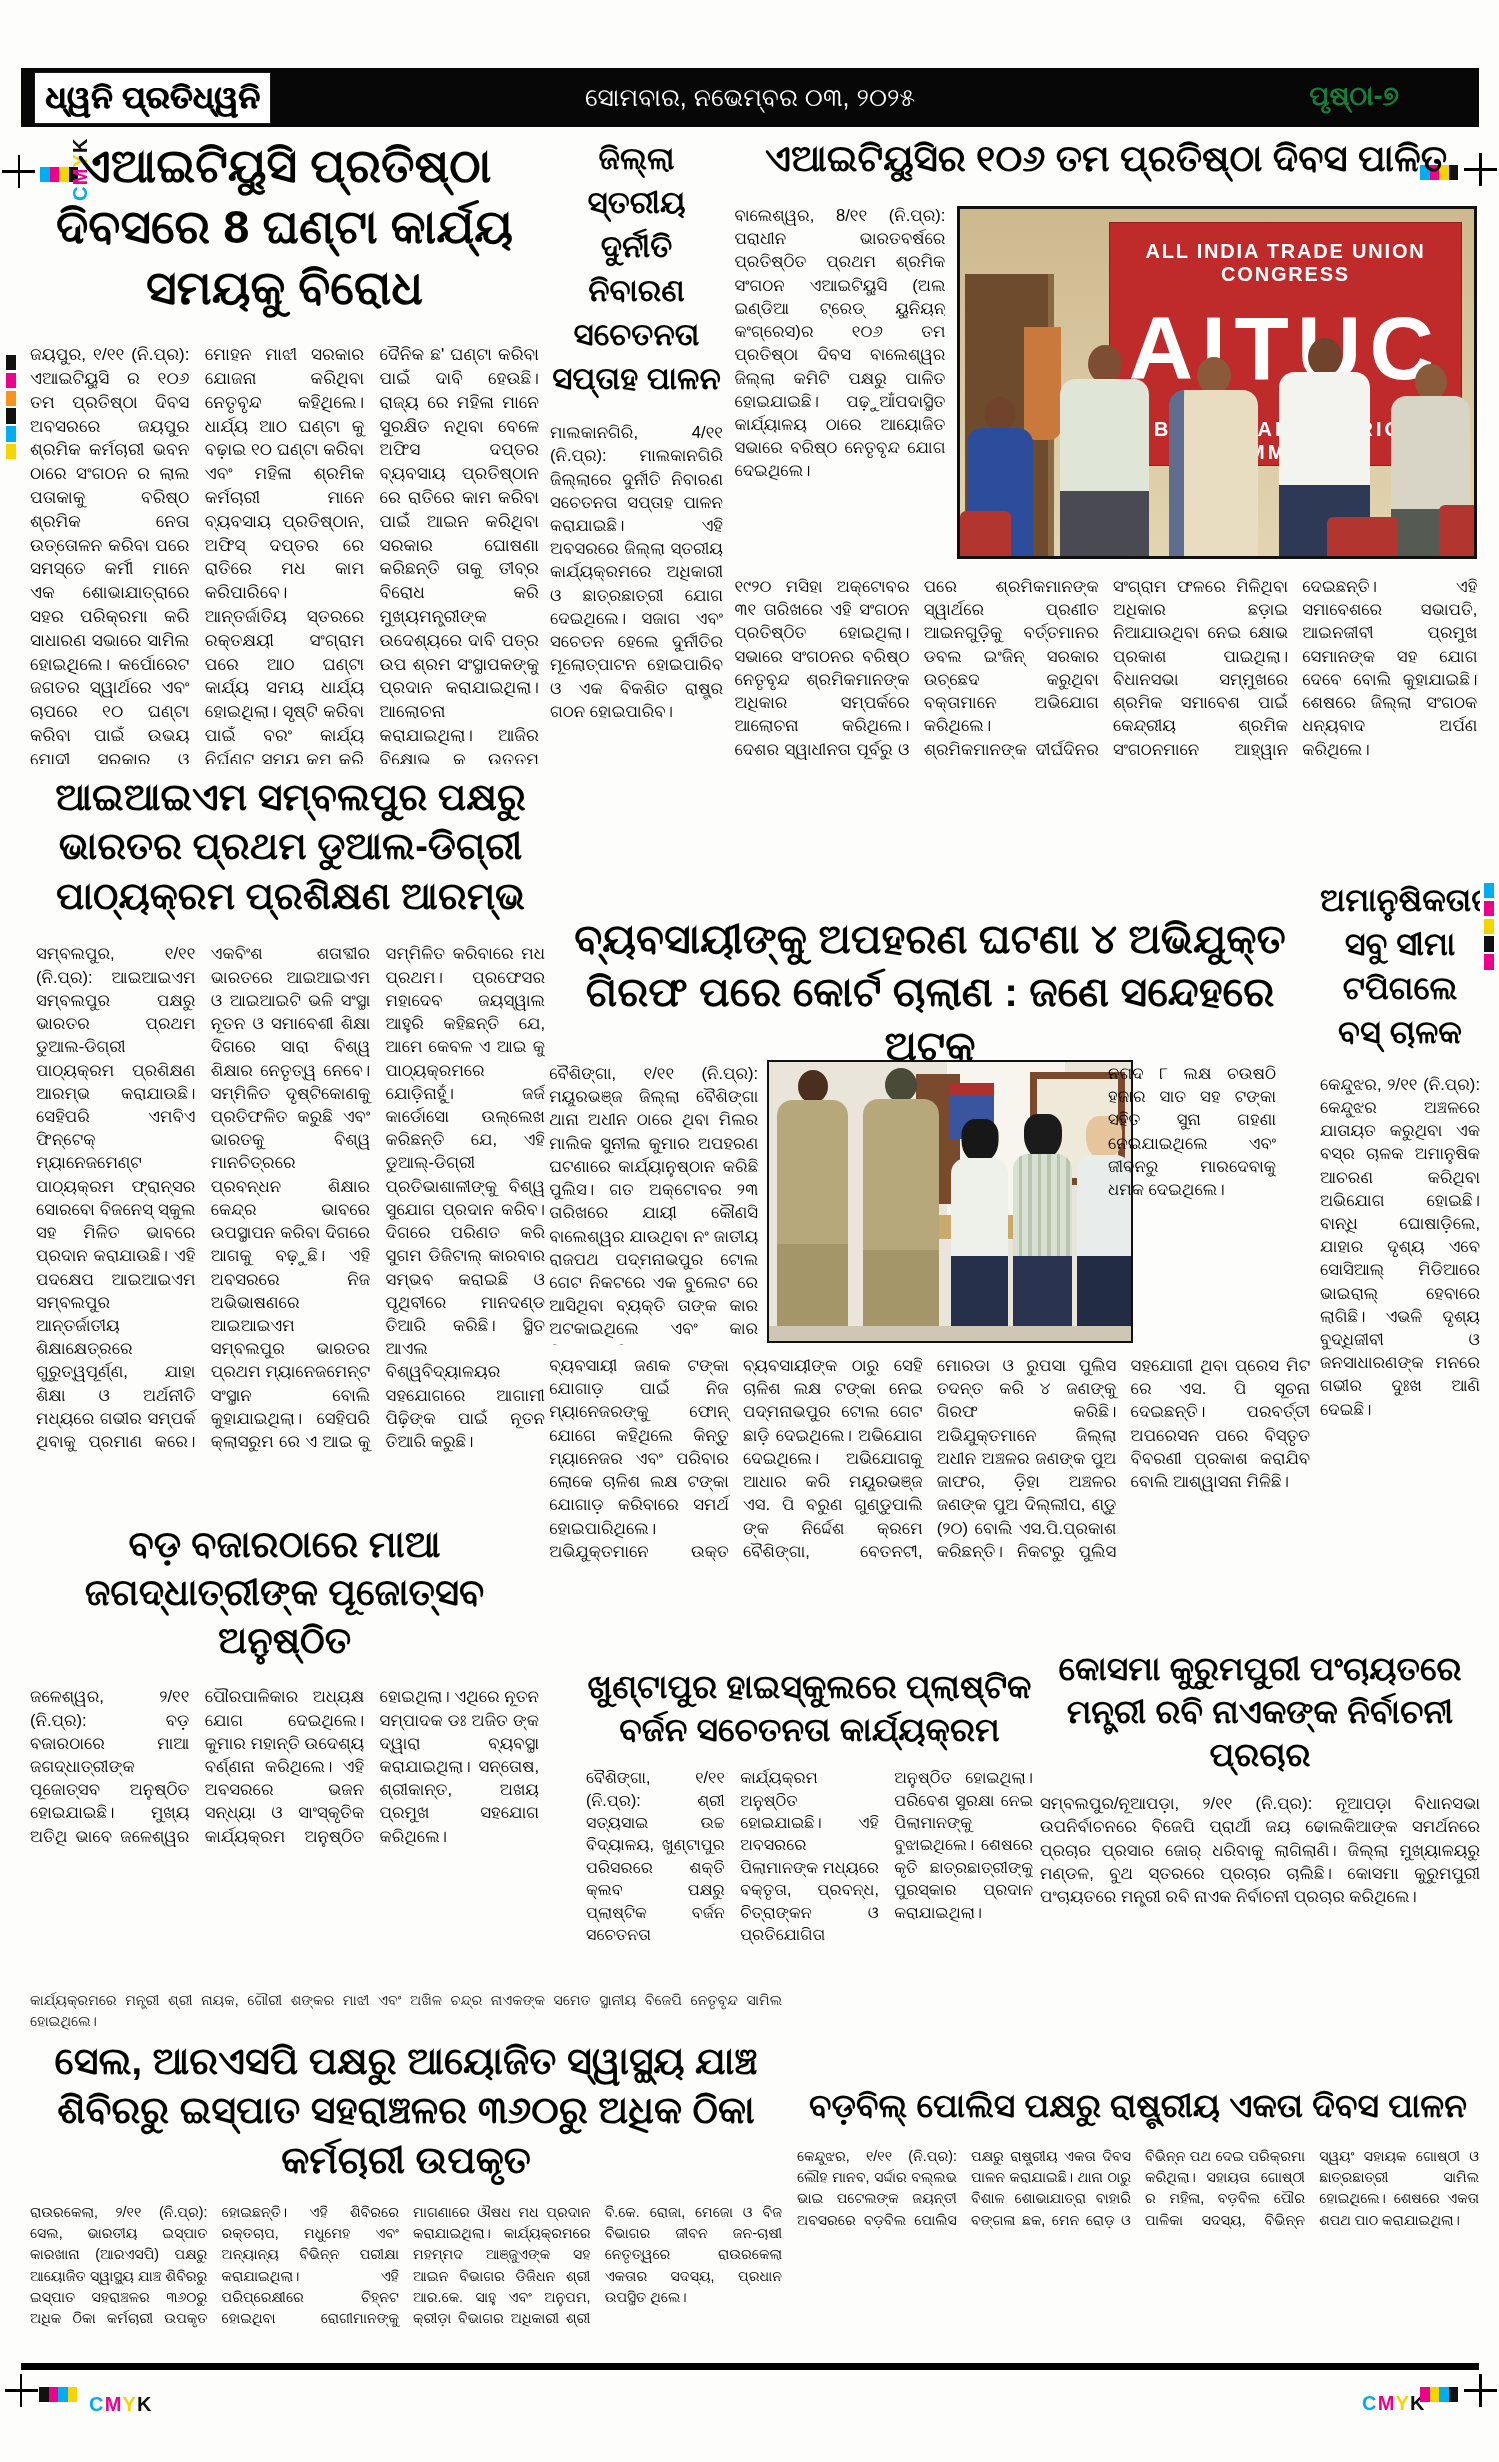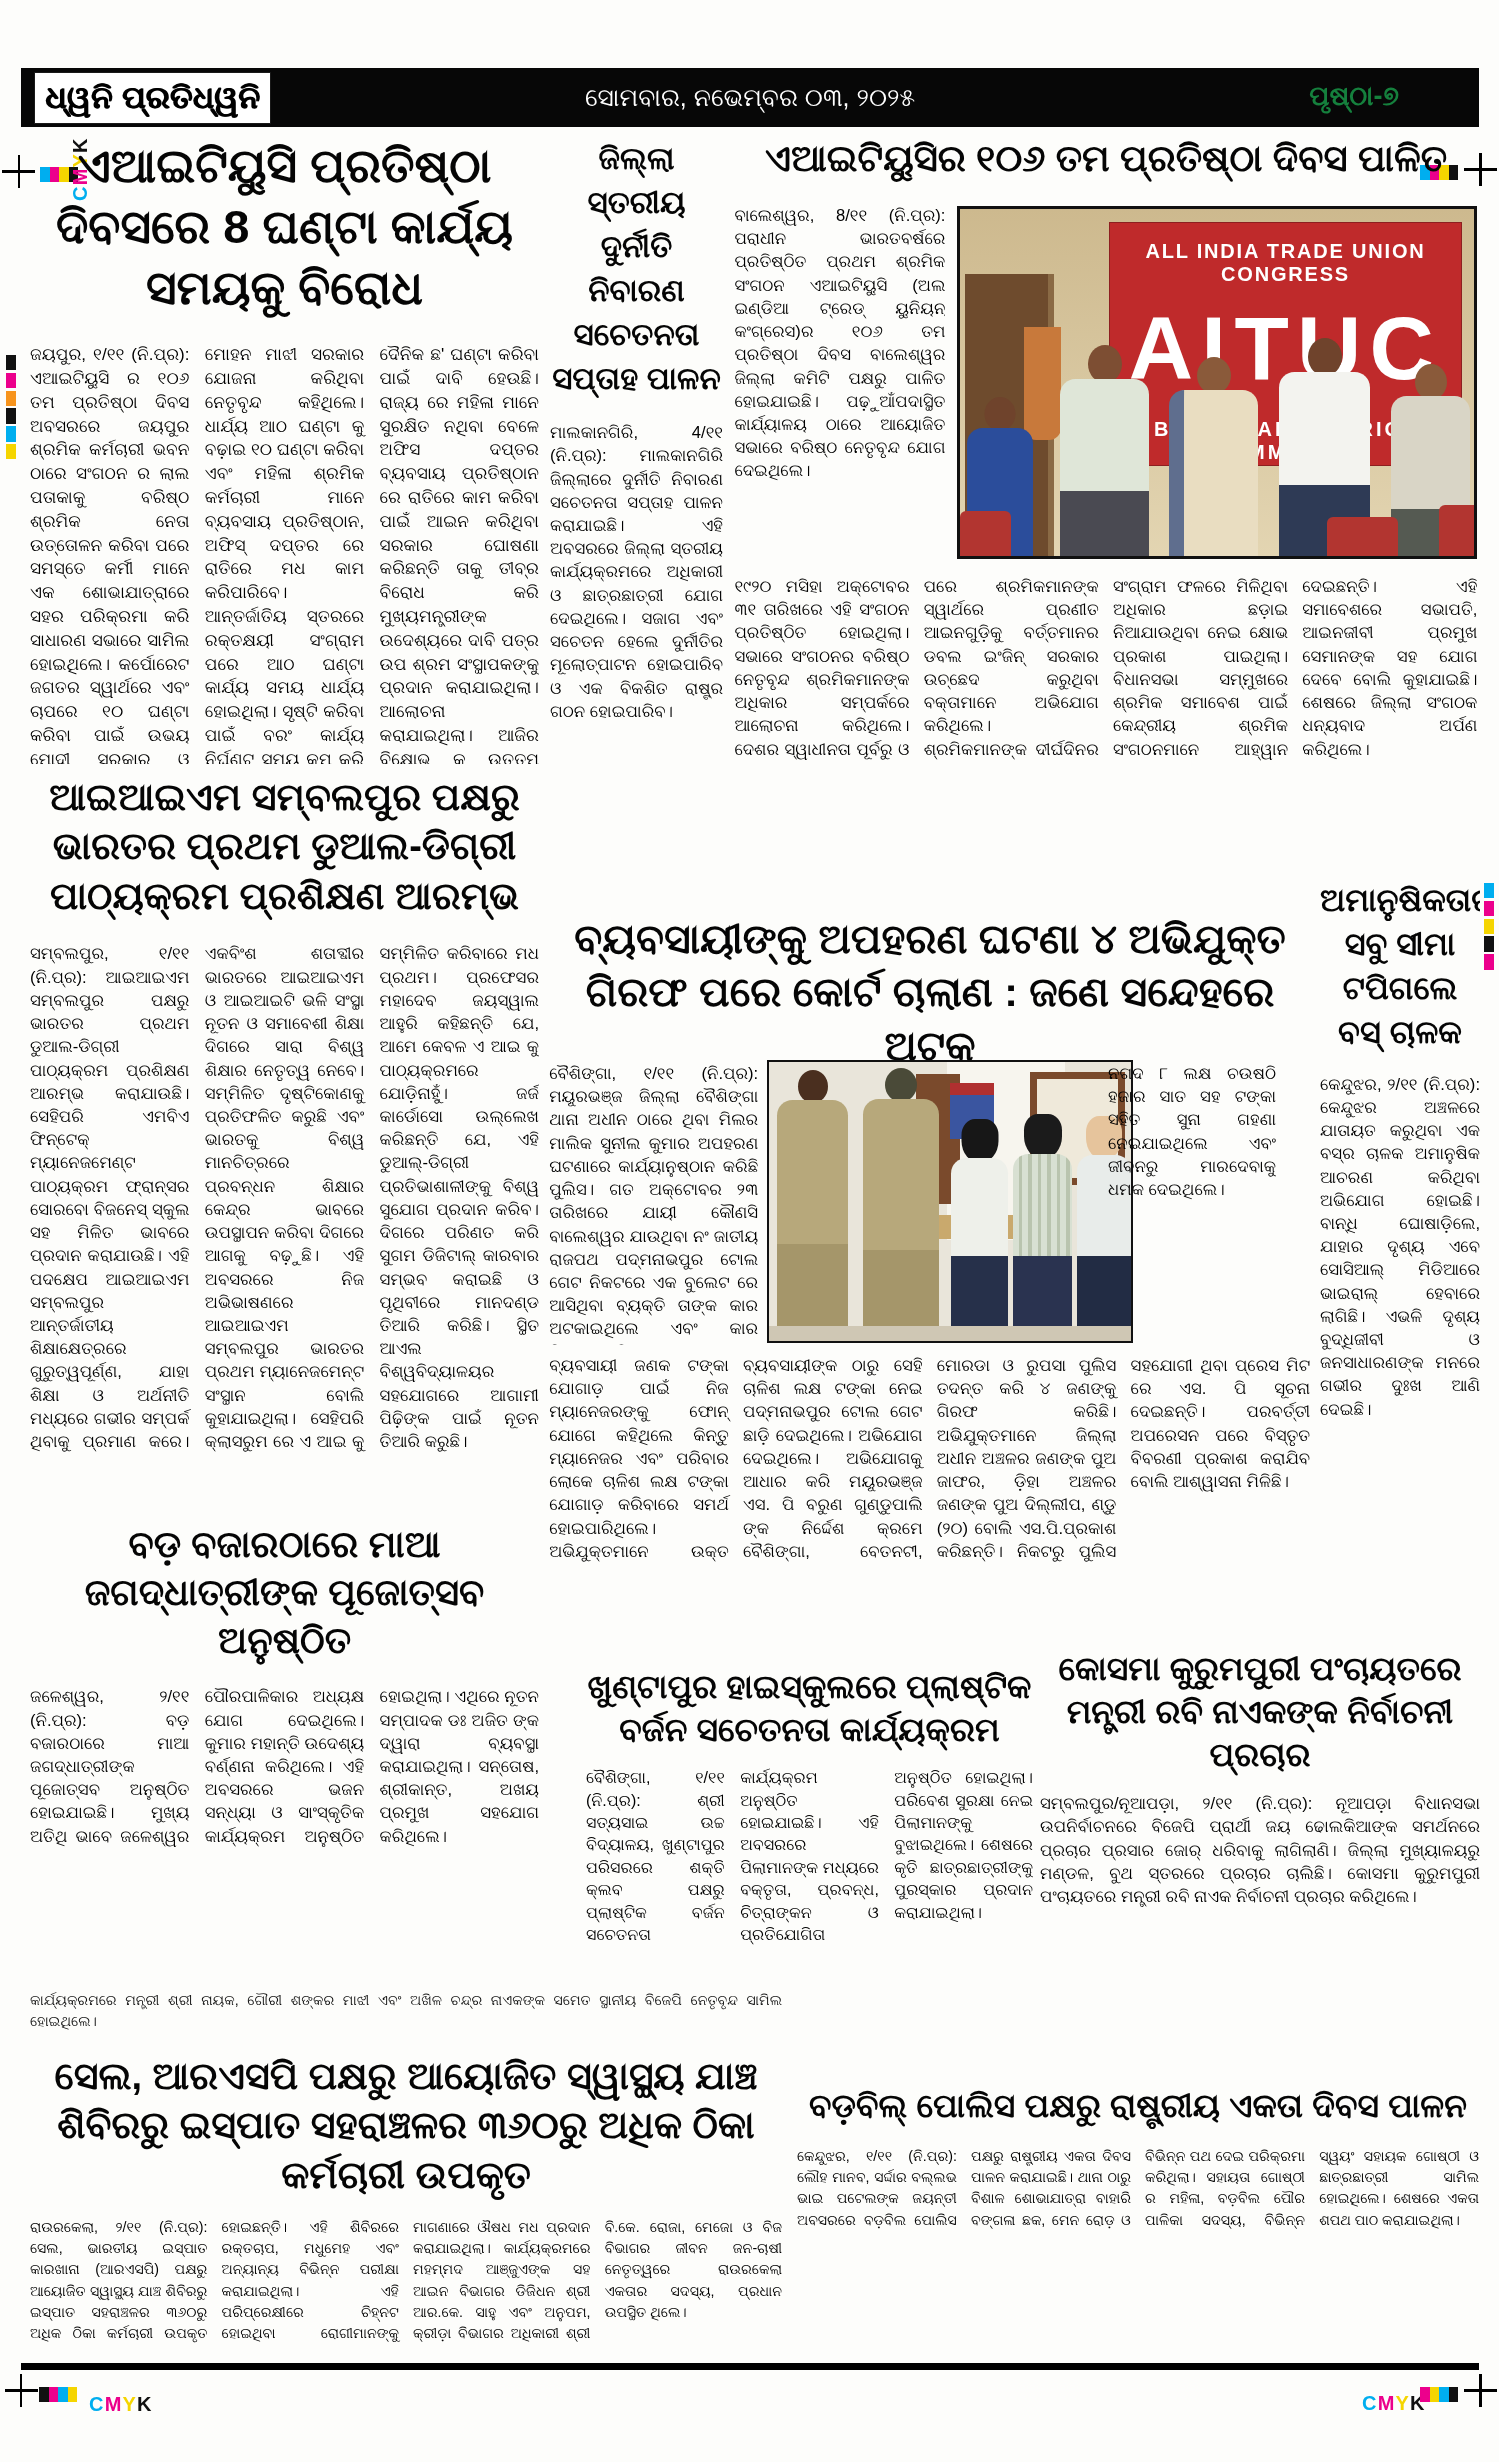--- a/index.html
+++ b/index.html
@@ -134,21 +134,21 @@
         <div class="bd" style="top:32px;background:#d9d5c6;border-bottom:53px solid #555a52"></div>
       </div>
       <div class="chair" style="left:0;top:302px;width:51px;height:51px"></div>
       <div class="chair" style="left:367px;top:308px;width:71px;height:45px"></div>
       <div class="chair" style="left:479px;top:296px;width:41px;height:57px"></div>
     </div>
 
     <div class="body-txt cols4" style="position:absolute;left:2.4px;top:440px;width:743px;height:325px;font-size:16.6px">୧୯୨୦ ମସିହା ଅକ୍ଟୋବର ୩୧ ତାରିଖରେ ଏହି ସଂଗଠନ ପ୍ରତିଷ୍ଠିତ ହୋଇଥିଲା। ସଭାରେ ସଂଗଠନର ବରିଷ୍ଠ ନେତୃବୃନ୍ଦ ଶ୍ରମିକମାନଙ୍କ ଅଧିକାର ସମ୍ପର୍କରେ ଆଲୋଚନା କରିଥିଲେ। ଦେଶର ସ୍ୱାଧୀନତା ପୂର୍ବରୁ ଓ ପରେ ଶ୍ରମିକମାନଙ୍କ ସ୍ୱାର୍ଥରେ ପ୍ରଣୀତ ଆଇନଗୁଡ଼ିକୁ ବର୍ତ୍ତମାନର ଡବଲ ଇଂଜିନ୍ ସରକାର ଉଚ୍ଛେଦ କରୁଥିବା ବକ୍ତାମାନେ ଅଭିଯୋଗ କରିଥିଲେ। ଶ୍ରମିକମାନଙ୍କ ଦୀର୍ଘଦିନର ସଂଗ୍ରାମ ଫଳରେ ମିଳିଥିବା ଅଧିକାର ଛଡ଼ାଇ ନିଆଯାଉଥିବା ନେଇ କ୍ଷୋଭ ପ୍ରକାଶ ପାଇଥିଲା। ବିଧାନସଭା ସମ୍ମୁଖରେ ଶ୍ରମିକ ସମାବେଶ ପାଇଁ କେନ୍ଦ୍ରୀୟ ଶ୍ରମିକ ସଂଗଠନମାନେ ଆହ୍ୱାନ ଦେଇଛନ୍ତି। ଏହି ସମାବେଶରେ ସଭାପତି, ଆଇନଜୀବୀ ପ୍ରମୁଖ ସେମାନଙ୍କ ସହ ଯୋଗ ଦେବେ ବୋଲି କୁହାଯାଇଛି। ଶେଷରେ ଜିଲ୍ଲା ସଂଗଠକ ଧନ୍ୟବାଦ ଅର୍ପଣ କରିଥିଲେ।</div>
   </section>
 
-  <section class="article" style="left:30px;top:773px;width:509px;height:740px">
+  <section class="article" style="left:36px;top:773px;width:509px;height:740px">
     <h1 class="hl" style="font-size:38px">ଆଇଆଇଏମ ସମ୍ବଲପୁର ପକ୍ଷରୁ ଭାରତର ପ୍ରଥମ ଡୁଆଲ-ଡିଗ୍ରୀ ପାଠ୍ୟକ୍ରମ ପ୍ରଶିକ୍ଷଣ ଆରମ୍ଭ</h1>
     <div class="body-txt cols3" style="margin-top:21.3px;height:592px;font-size:16.6px">ସମ୍ବଲପୁର, ୧/୧୧ (ନି.ପ୍ର): ଆଇଆଇଏମ ସମ୍ବଲପୁର ପକ୍ଷରୁ ଭାରତର ପ୍ରଥମ ଡୁଆଲ-ଡିଗ୍ରୀ ପାଠ୍ୟକ୍ରମ ପ୍ରଶିକ୍ଷଣ ଆରମ୍ଭ କରାଯାଉଛି। ସେହିପରି ଏମବିଏ ଫିନ୍‌ଟେକ୍ ମ୍ୟାନେଜମେଣ୍ଟ ପାଠ୍ୟକ୍ରମ ଫ୍ରାନ୍ସର ସୋରବୋ ବିଜନେସ୍ ସ୍କୁଲ ସହ ମିଳିତ ଭାବରେ ପ୍ରଦାନ କରାଯାଉଛି। ଏହି ପଦକ୍ଷେପ ଆଇଆଇଏମ ସମ୍ବଲପୁର ଆନ୍ତର୍ଜାତୀୟ ଶିକ୍ଷାକ୍ଷେତ୍ରରେ ଗୁରୁତ୍ୱପୂର୍ଣ୍ଣ, ଯାହା ଶିକ୍ଷା ଓ ଅର୍ଥନୀତି ମଧ୍ୟରେ ଗଭୀର ସମ୍ପର୍କ ଥିବାକୁ ପ୍ରମାଣ କରେ। ଏକବିଂଶ ଶତାବ୍ଦୀର ଭାରତରେ ଆଇଆଇଏମ ଓ ଆଇଆଇଟି ଭଳି ସଂସ୍ଥା ନୂତନ ଓ ସମାବେଶୀ ଶିକ୍ଷା ଦିଗରେ ସାରା ବିଶ୍ୱ ଶିକ୍ଷାର ନେତୃତ୍ୱ ନେବେ। ସମ୍ମିଳିତ ଦୃଷ୍ଟିକୋଣକୁ ପ୍ରତିଫଳିତ କରୁଛି ଏବଂ ଭାରତକୁ ବିଶ୍ୱ ମାନଚିତ୍ରରେ ପ୍ରବନ୍ଧନ ଶିକ୍ଷାର କେନ୍ଦ୍ର ଭାବରେ ଉପସ୍ଥାପନ କରିବା ଦିଗରେ ଆଗକୁ ବଢ଼ୁଛି। ଏହି ଅବସରରେ ନିଜ ଅଭିଭାଷଣରେ ଆଇଆଇଏମ ସମ୍ବଲପୁର ଭାରତର ପ୍ରଥମ ମ୍ୟାନେଜମେନ୍ଟ ସଂସ୍ଥାନ ବୋଲି କୁହାଯାଇଥିଲା। ସେହିପରି କ୍ଲାସରୁମ ରେ ଏ ଆଇ କୁ ସମ୍ମିଳିତ କରିବାରେ ମଧ ପ୍ରଥମ। ପ୍ରଫେସର ମହାଦେବ ଜୟସ୍ୱାଲ ଆହୁରି କହିଛନ୍ତି ଯେ, ଆମେ କେବଳ ଏ ଆଇ କୁ ପାଠ୍ୟକ୍ରମରେ ଯୋଡ଼ିନାହୁଁ। ଜର୍ଜ କାର୍ଡୋସୋ ଉଲ୍ଲେଖ କରିଛନ୍ତି ଯେ, ଏହି ଡୁଆଲ୍-ଡିଗ୍ରୀ ପ୍ରତିଭାଶାଳୀଙ୍କୁ ବିଶ୍ୱ ସୁଯୋଗ ପ୍ରଦାନ କରିବ। ଦିଗରେ ପରିଣତ କରି ସୁଗମ ଡିଜିଟାଲ୍ କାରବାର ସମ୍ଭବ କରାଇଛି ଓ ପୃଥିବୀରେ ମାନଦଣ୍ଡ ତିଆରି କରିଛି। ସ୍ଥିତ ଆଏଲ ବିଶ୍ୱବିଦ୍ୟାଳୟର ସହଯୋଗରେ ଆଗାମୀ ପିଢ଼ିଙ୍କ ପାଇଁ ନୂତନ ତିଆରି କରୁଛି।</div>
   </section>
 
   <section class="article" style="left:548px;top:913px;width:764px;height:739px">
     <h1 class="hl" style="font-size:41px">ବ୍ୟବସାୟୀଙ୍କୁ ଅପହରଣ ଘଟଣା ୪ ଅଭିଯୁକ୍ତ ଗିରଫ ପରେ କୋର୍ଟ ଚାଲାଣ : ଜଣେ ସନ୍ଦେହରେ ଅଟକ</h1>
     <div class="body-txt" style="position:absolute;left:1.2px;top:149px;width:209px;height:283px;font-size:16.6px">ବୈଶିଙ୍ଗା, ୧/୧୧ (ନି.ପ୍ର): ମୟୂରଭଞ୍ଜ ଜିଲ୍ଲା ବୈଶିଙ୍ଗା ଥାନା ଅଧୀନ ଠାରେ ଥିବା ମିଲର ମାଲିକ ସୁନୀଲ କୁମାର ଅପହରଣ ଘଟଣାରେ କାର୍ଯ୍ୟାନୁଷ୍ଠାନ କରିଛି ପୁଲିସ। ଗତ ଅକ୍ଟୋବର ୨୩ ତାରିଖରେ ଯାୟୀ କୌଣସି ବାଲେଶ୍ୱର ଯାଉଥିବା ନଂ ଜାତୀୟ ରାଜପଥ ପଦ୍ମନାଭପୁର ଟୋଲ ଗେଟ ନିକଟରେ ଏକ ବୁଲେଟ ରେ ଆସିଥିବା ବ୍ୟକ୍ତି ତାଙ୍କ କାର ଅଟକାଇଥିଲେ ଏବଂ କାର ଭିତରକୁ ପଶି ଯାଇଥିଲେ।</div>
 
     <div class="photo" style="left:219px;top:147px;width:366px;height:283px;background:#e9e5da;border:2.4px solid #111">
       <div class="abs" style="left:178px;top:0;width:118px;height:178px;background:#f7f5ee"></div>
@@ -198,21 +198,21 @@
     <div class="body-txt cols3" style="margin-top:15.4px;height:195px;font-size:16px">ବୈଶିଙ୍ଗା, ୧/୧୧ (ନି.ପ୍ର): ଶ୍ରୀ ସତ୍ୟସାଇ ଉଚ୍ଚ ବିଦ୍ୟାଳୟ, ଖୁଣ୍ଟାପୁର ପରିସରରେ ଶକ୍ତି କ୍ଲବ ପକ୍ଷରୁ ପ୍ଲାଷ୍ଟିକ ବର୍ଜନ ସଚେତନତା କାର୍ଯ୍ୟକ୍ରମ ଅନୁଷ୍ଠିତ ହୋଇଯାଇଛି। ଏହି ଅବସରରେ ପିଲାମାନଙ୍କ ମଧ୍ୟରେ ବକ୍ତୃତା, ପ୍ରବନ୍ଧ, ଚିତ୍ରାଙ୍କନ ଓ ପ୍ରତିଯୋଗିତା ଅନୁଷ୍ଠିତ ହୋଇଥିଲା। ପରିବେଶ ସୁରକ୍ଷା ନେଇ ପିଲାମାନଙ୍କୁ ବୁଝାଇଥିଲେ। ଶେଷରେ କୃତି ଛାତ୍ରଛାତ୍ରୀଙ୍କୁ ପୁରସ୍କାର ପ୍ରଦାନ କରାଯାଇଥିଲା।</div>
   </section>
 
   <section class="article" style="left:1040px;top:1648px;width:440px;height:332px">
     <h1 class="hl" style="font-size:33px">କୋସମା କୁରୁମପୁରୀ ପଂଚାୟତରେ ମନ୍ତ୍ରୀ ରବି ନାଏକଙ୍କ ନିର୍ବାଚନୀ ପ୍ରଚାର</h1>
     <div class="body-txt" style="margin-top:15.4px;height:207px;font-size:16.6px">ସମ୍ବଲପୁର/ନୂଆପଡ଼ା, ୨/୧୧ (ନି.ପ୍ର): ନୂଆପଡ଼ା ବିଧାନସଭା ଉପନିର୍ବାଚନରେ ବିଜେପି ପ୍ରାର୍ଥୀ ଜୟ ଢୋଲକିଆଙ୍କ ସମର୍ଥନରେ ପ୍ରଚାର ପ୍ରସାର ଜୋର୍ ଧରିବାକୁ ଲାଗିଲାଣି। ଜିଲ୍ଲା ମୁଖ୍ୟାଳୟରୁ ମଣ୍ଡଳ, ବୁଥ ସ୍ତରରେ ପ୍ରଚାର ଚାଲିଛି। କୋସମା କୁରୁମପୁରୀ ପଂଚାୟତରେ ମନ୍ତ୍ରୀ ରବି ନାଏକ ନିର୍ବାଚନୀ ପ୍ରଚାର କରିଥିଲେ।</div>
   </section>
 
   <section class="article" style="left:30px;top:1990px;width:752px;height:370px">
     <div class="body-txt" style="position:absolute;left:0;top:0;width:752px;height:41px;font-size:14.2px;line-height:1.45;opacity:.92">କାର୍ଯ୍ୟକ୍ରମରେ ମନ୍ତ୍ରୀ ଶ୍ରୀ ନାୟକ, ଗୌରୀ ଶଙ୍କର ମାଝୀ ଏବଂ ଅଖିଳ ଚନ୍ଦ୍ର ନାଏକଙ୍କ ସମେତ ସ୍ଥାନୀୟ ବିଜେପି ନେତୃବୃନ୍ଦ ସାମିଲ ହୋଇଥିଲେ।</div>
-    <h1 class="hl" style="margin-top:62px;font-size:38px">ସେଲ, ଆରଏସପି ପକ୍ଷରୁ ଆୟୋଜିତ ସ୍ୱାସ୍ଥ୍ୟ ଯାଞ୍ଚ ଶିବିରରୁ ଇସ୍ପାତ ସହରାଞ୍ଚଳର ୩୬୦ରୁ ଅଧିକ ଠିକା କର୍ମଚାରୀ ଉପକୃତ</h1>
+    <h1 class="hl" style="margin-top:47px;font-size:38px">ସେଲ, ଆରଏସପି ପକ୍ଷରୁ ଆୟୋଜିତ ସ୍ୱାସ୍ଥ୍ୟ ଯାଞ୍ଚ ଶିବିରରୁ ଇସ୍ପାତ ସହରାଞ୍ଚଳର ୩୬୦ରୁ ଅଧିକ ଠିକା କର୍ମଚାରୀ ଉପକୃତ</h1>
     <div class="body-txt cols4" style="margin-top:16.6px;height:178px;font-size:14.2px;line-height:1.5">ରାଉରକେଲା, ୨/୧୧ (ନି.ପ୍ର): ସେଲ, ଭାରତୀୟ ଇସ୍ପାତ କାରଖାନା (ଆରଏସପି) ପକ୍ଷରୁ ଆୟୋଜିତ ସ୍ୱାସ୍ଥ୍ୟ ଯାଞ୍ଚ ଶିବିରରୁ ଇସ୍ପାତ ସହରାଞ୍ଚଳର ୩୬୦ରୁ ଅଧିକ ଠିକା କର୍ମଚାରୀ ଉପକୃତ ହୋଇଛନ୍ତି। ଏହି ଶିବିରରେ ରକ୍ତଚାପ, ମଧୁମେହ ଏବଂ ଅନ୍ୟାନ୍ୟ ବିଭିନ୍ନ ପରୀକ୍ଷା କରାଯାଇଥିଲା। ଏହି ପରିପ୍ରେକ୍ଷୀରେ ଚିହ୍ନଟ ହୋଇଥିବା ରୋଗୀମାନଙ୍କୁ ମାଗଣାରେ ଔଷଧ ମଧ ପ୍ରଦାନ କରାଯାଇଥିଲା। କାର୍ଯ୍ୟକ୍ରମରେ ମହମ୍ମଦ ଆଞ୍ଜୁଏଙ୍କ ସହ ଆଇନ ବିଭାଗର ଡିଜିଧନ ଶ୍ରୀ ଆର.କେ. ସାହୁ ଏବଂ ଅନୁପମ, କ୍ରୀଡ଼ା ବିଭାଗର ଅଧିକାରୀ ଶ୍ରୀ ବି.କେ. ରୋଜା, ମେଜୋ ଓ ବିଜ ବିଭାଗର ଜୀବନ ଜନ-ଚାଷୀ ନେତୃତ୍ୱରେ ରାଉରକେଲା ଏକତାର ସଦସ୍ୟ, ପ୍ରଧାନ ଉପସ୍ଥିତ ଥିଲେ।</div>
   </section>
 
   <section class="article" style="left:797px;top:1990px;width:682px;height:370px">
     <h1 class="hl" style="margin-top:95px;font-size:33px">ବଡ଼ବିଲ୍ ପୋଲିସ ପକ୍ଷରୁ ରାଷ୍ଟ୍ରୀୟ ଏକତା ଦିବସ ପାଳନ</h1>
     <div class="body-txt cols4" style="margin-top:18px;height:178px;font-size:14.2px;line-height:1.5">କେନ୍ଦୁଝର, ୧/୧୧ (ନି.ପ୍ର): ଲୌହ ମାନବ, ସର୍ଦ୍ଦାର ବଲ୍ଲଭ ଭାଇ ପଟେଲଙ୍କ ଜୟନ୍ତୀ ଅବସରରେ ବଡ଼ବିଲ ପୋଲିସ ପକ୍ଷରୁ ରାଷ୍ଟ୍ରୀୟ ଏକତା ଦିବସ ପାଳନ କରାଯାଇଛି। ଥାନା ଠାରୁ ବିଶାଳ ଶୋଭାଯାତ୍ରା ବାହାରି ବଙ୍ଗଳା ଛକ, ମେନ ରୋଡ଼ ଓ ବିଭିନ୍ନ ପଥ ଦେଇ ପରିକ୍ରମା କରିଥିଲା। ସହାୟତା ଗୋଷ୍ଠୀ ର ମହିଳା, ବଡ଼ବିଲ ପୌର ପାଳିକା ସଦସ୍ୟ, ବିଭିନ୍ନ ସ୍ୱୟଂ ସହାୟକ ଗୋଷ୍ଠୀ ଓ ଛାତ୍ରଛାତ୍ରୀ ସାମିଲ ହୋଇଥିଲେ। ଶେଷରେ ଏକତା ଶପଥ ପାଠ କରାଯାଇଥିଲା।</div>
   </section>
 
   <div class="rule" style="left:21px;top:2363px;width:1458px;height:7.1px"></div>
 

